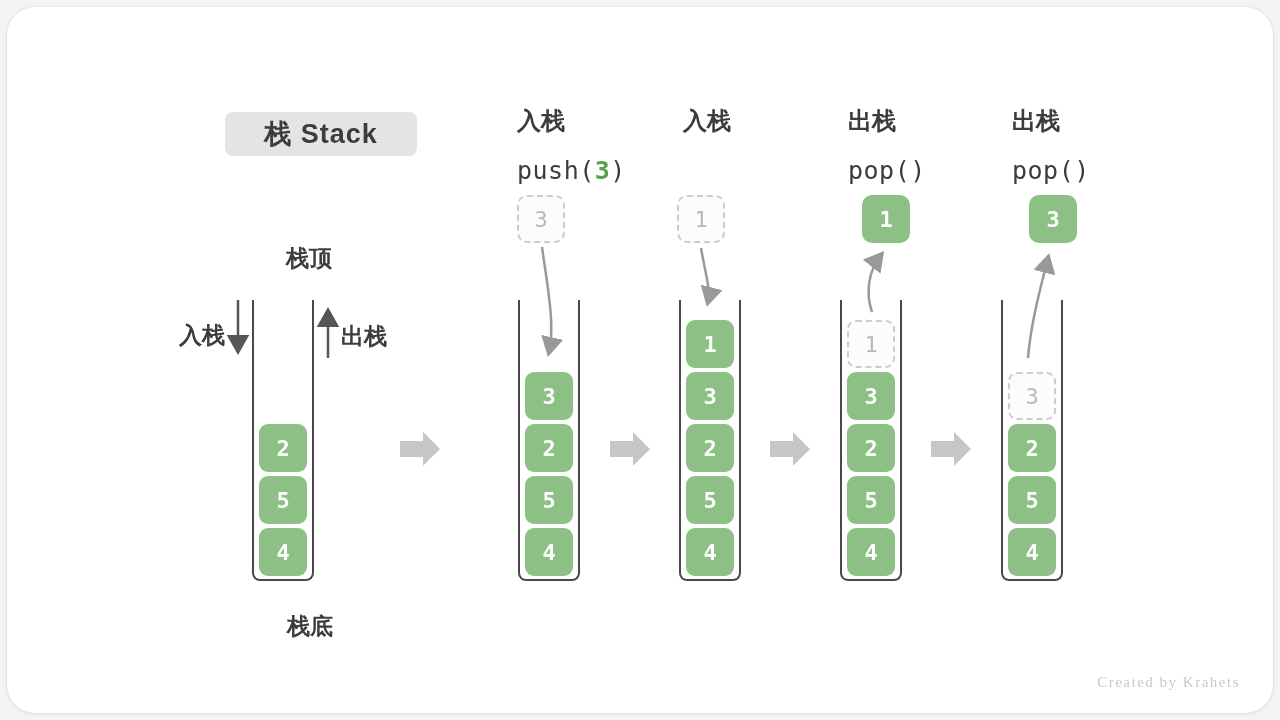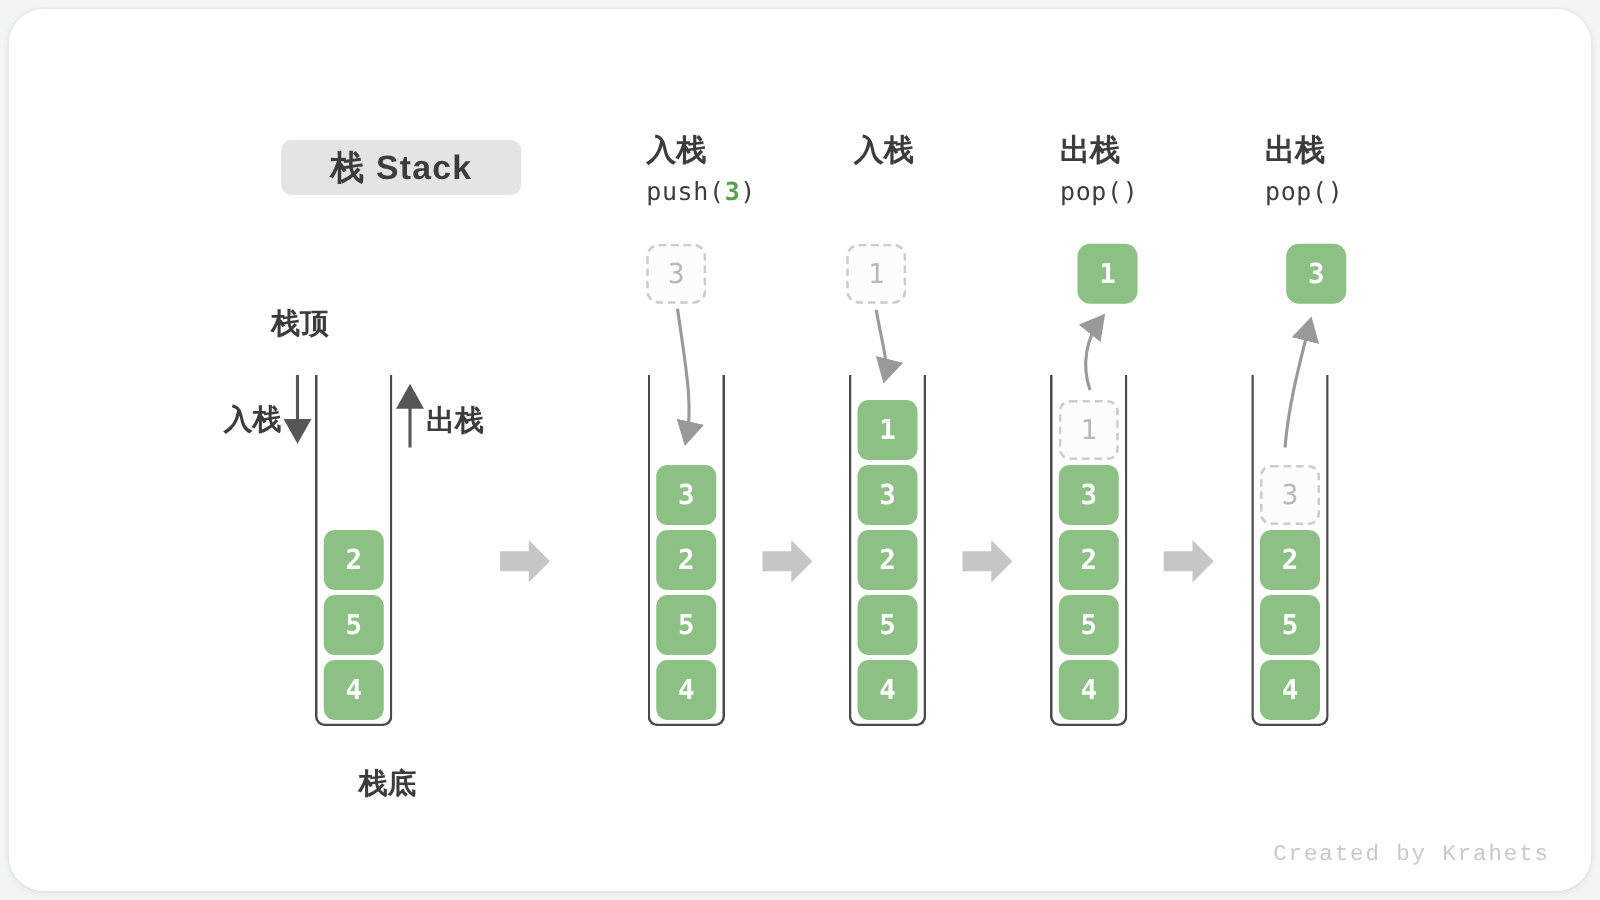--- a/index.html
+++ b/index.html
@@ -25,33 +25,33 @@
     font-family: Liberation Sans, sans-serif;
     font-size: 27px; font-weight: 700; color: var(--ink, #3c3c3c);
     letter-spacing: 1px;
     margin-left: 38px;
   }
 
   .cjk-label {
     position: absolute; color: var(--ink, #3c3c3c);
     font-size: 23px; font-weight: 700; white-space: nowrap;
   }
-  .lbl-stack-top    { left: 217px; top: 243px; width: 100px; text-align: left; }
+  .lbl-stack-top    { left: 232px; top: 243px; width: 100px; text-align: right; }
   .lbl-stack-bottom { left: 233px; top: 611px; width: 100px; text-align: right; }
   .lbl-push-side    { left: 163px; top: 320px; width: 62px; text-align: right; }
   .lbl-pop-side     { left: 341px; top: 321px; width: 62px; text-align: left; }
 
   .op-header { position: absolute; top: 106px; width: 160px; }
   .op-header .op-cjk {
     font-size: 24px; font-weight: 700; color: var(--ink, #3c3c3c); line-height: 30px;
   }
   .op-header .op-code {
-    margin-top: 2px;
+    margin-top: 20px;
     font-family: "DejaVu Sans Mono", monospace;
-    font-size: 20px; color: var(--ink, #3c3c3c); line-height: 30px; letter-spacing: 0.5px;
+    font-size: 25px; color: var(--ink, #3c3c3c); line-height: 30px; letter-spacing: 0.5px;
   }
   .op-header .op-arg { color: var(--green-dark, #55a14e); font-weight: 700; }
   .oph-1 { left: 517px; } .oph-2 { left: 683px; } .oph-3 { left: 848px; } .oph-4 { left: 1012px; }
 
   .float-box {
     position: absolute; top: 195px; width: 48px; height: 48px; border-radius: 10px;
     display: flex; align-items: center; justify-content: center;
     font-family: "DejaVu Sans Mono", monospace; font-size: 22px;
   }
   .float-box.ghost {
@@ -80,21 +80,21 @@
     display: flex; align-items: center; justify-content: center;
     font-family: "DejaVu Sans Mono", monospace; font-size: 22px; font-weight: 700;
   }
   .cell.ghost {
     background: #fcfcfc; border: 2px dashed var(--dash, #cccccc);
     color: var(--ghost-ink, #b9b9b9); font-weight: 400;
   }
 
   .footer {
     position: absolute; right: 40px; top: 674px;
-    font-family: Liberation Mono, monospace; font-size: 18px;
+    font-family: Liberation Serif, serif; font-size: 15px;
     color: var(--footer-ink, #c9c9c9); letter-spacing: 1.5px;
   }
 </style>
 </head>
 <body>
 
 <div class="page">
   <div class="card"></div>
 
   <svg class="overlay" viewBox="0 0 1280 720" xmlns="http://www.w3.org/2000/svg">

